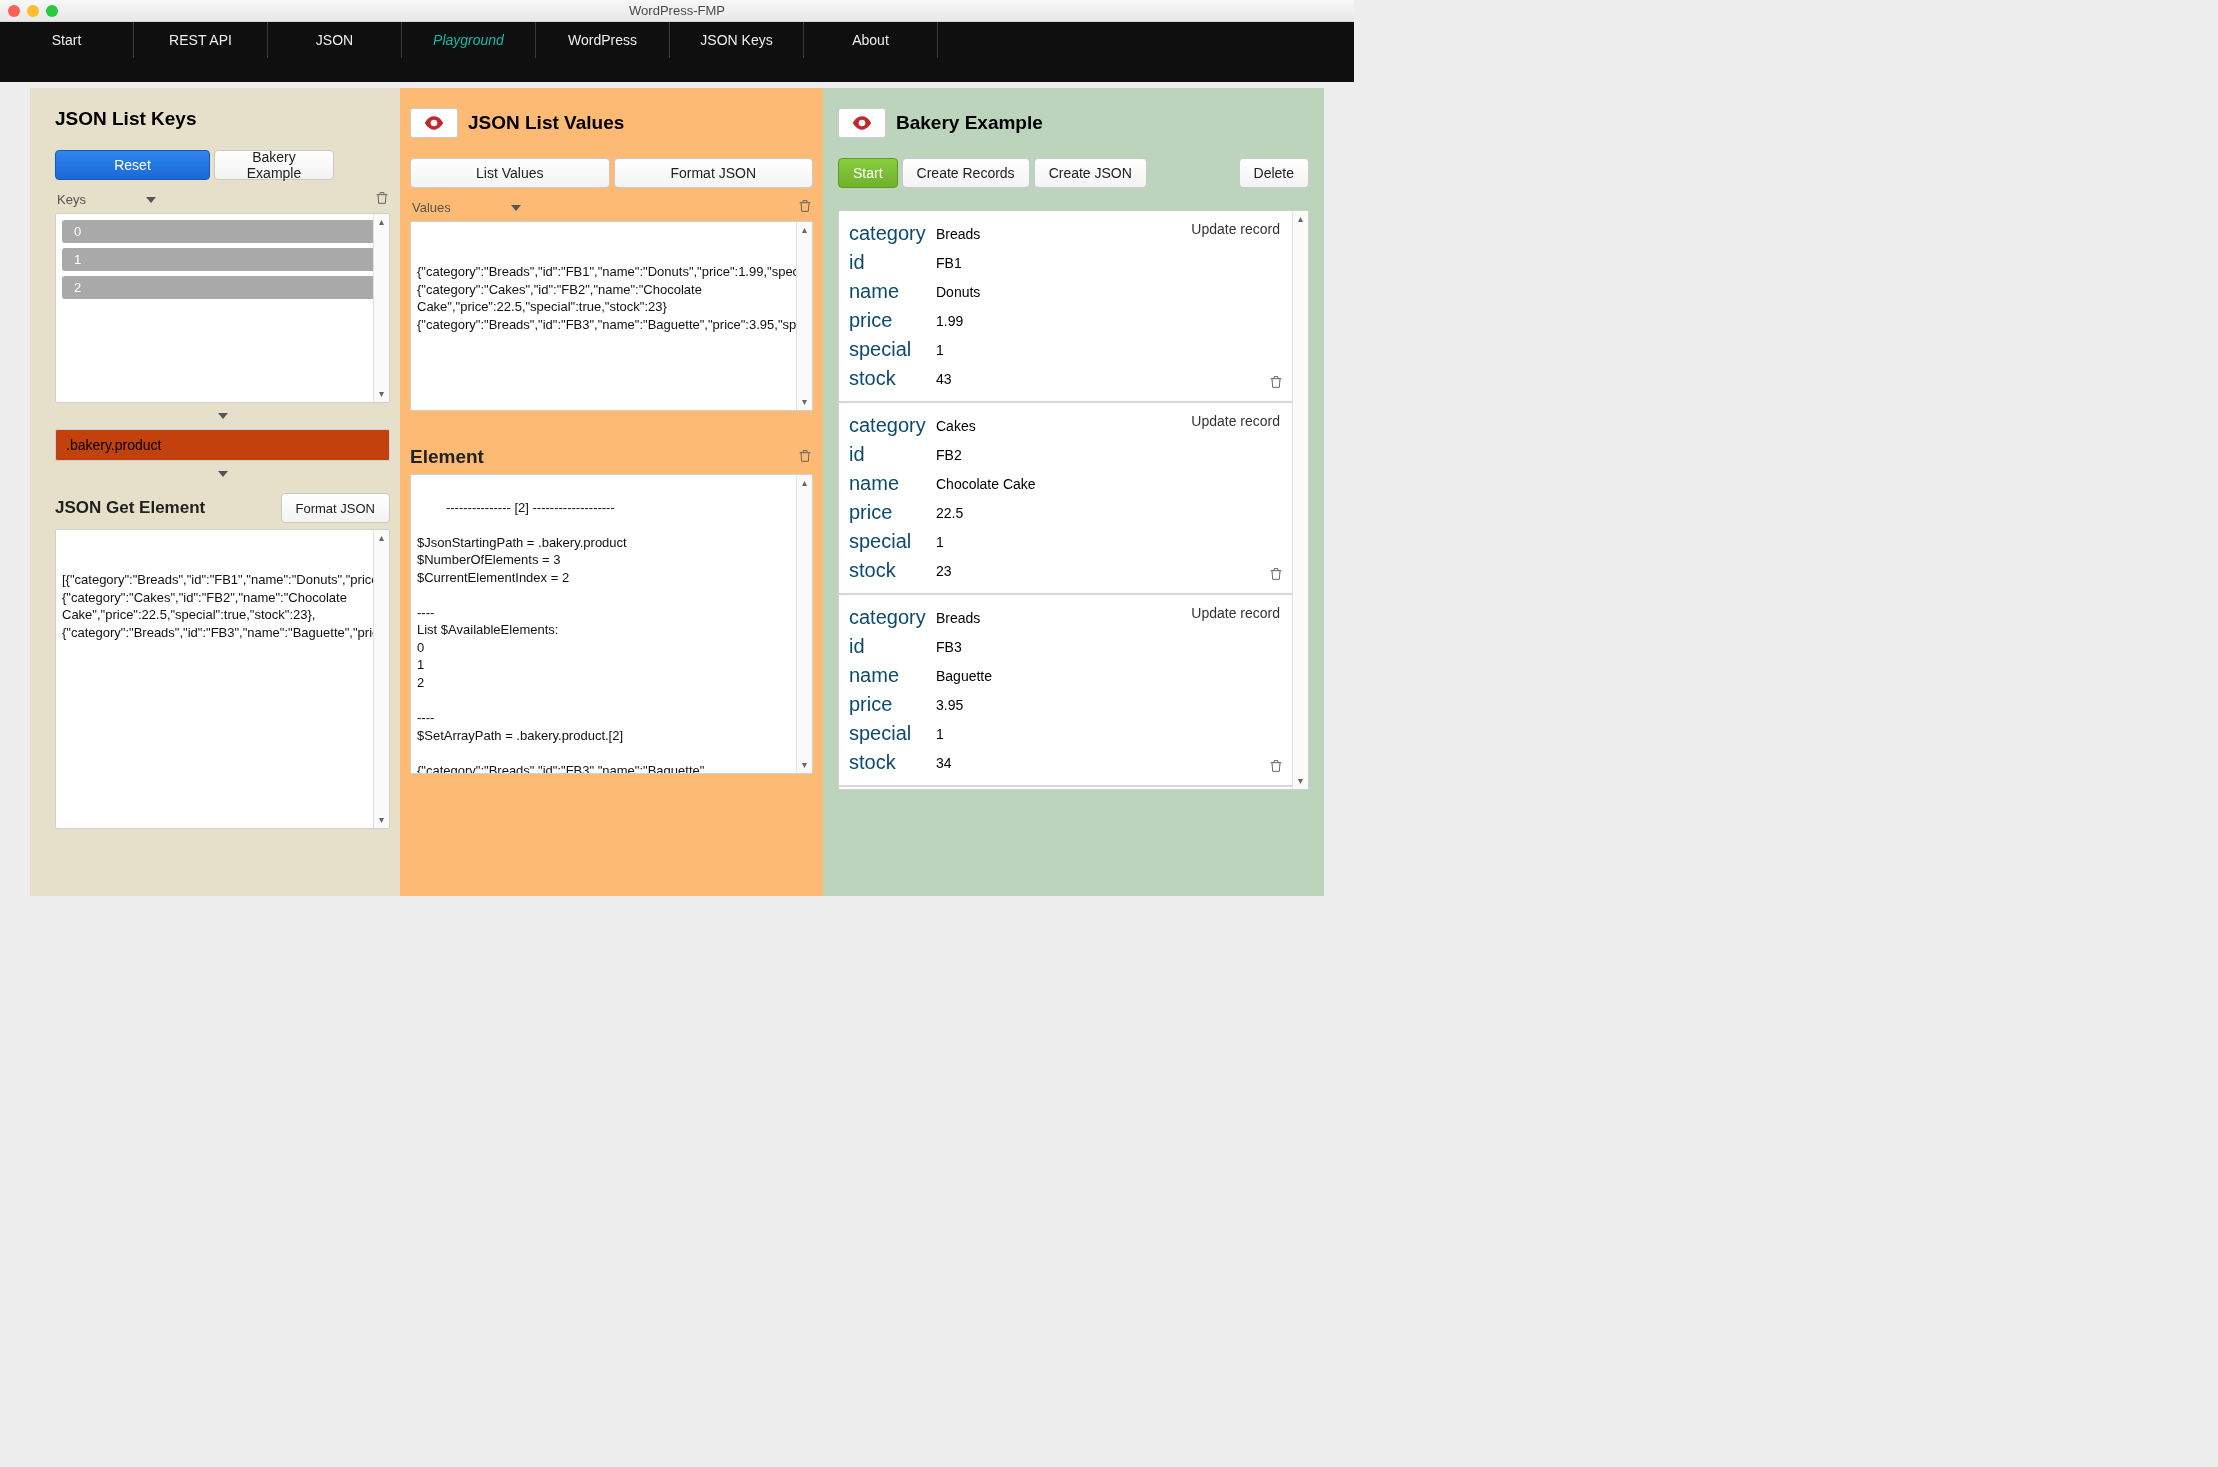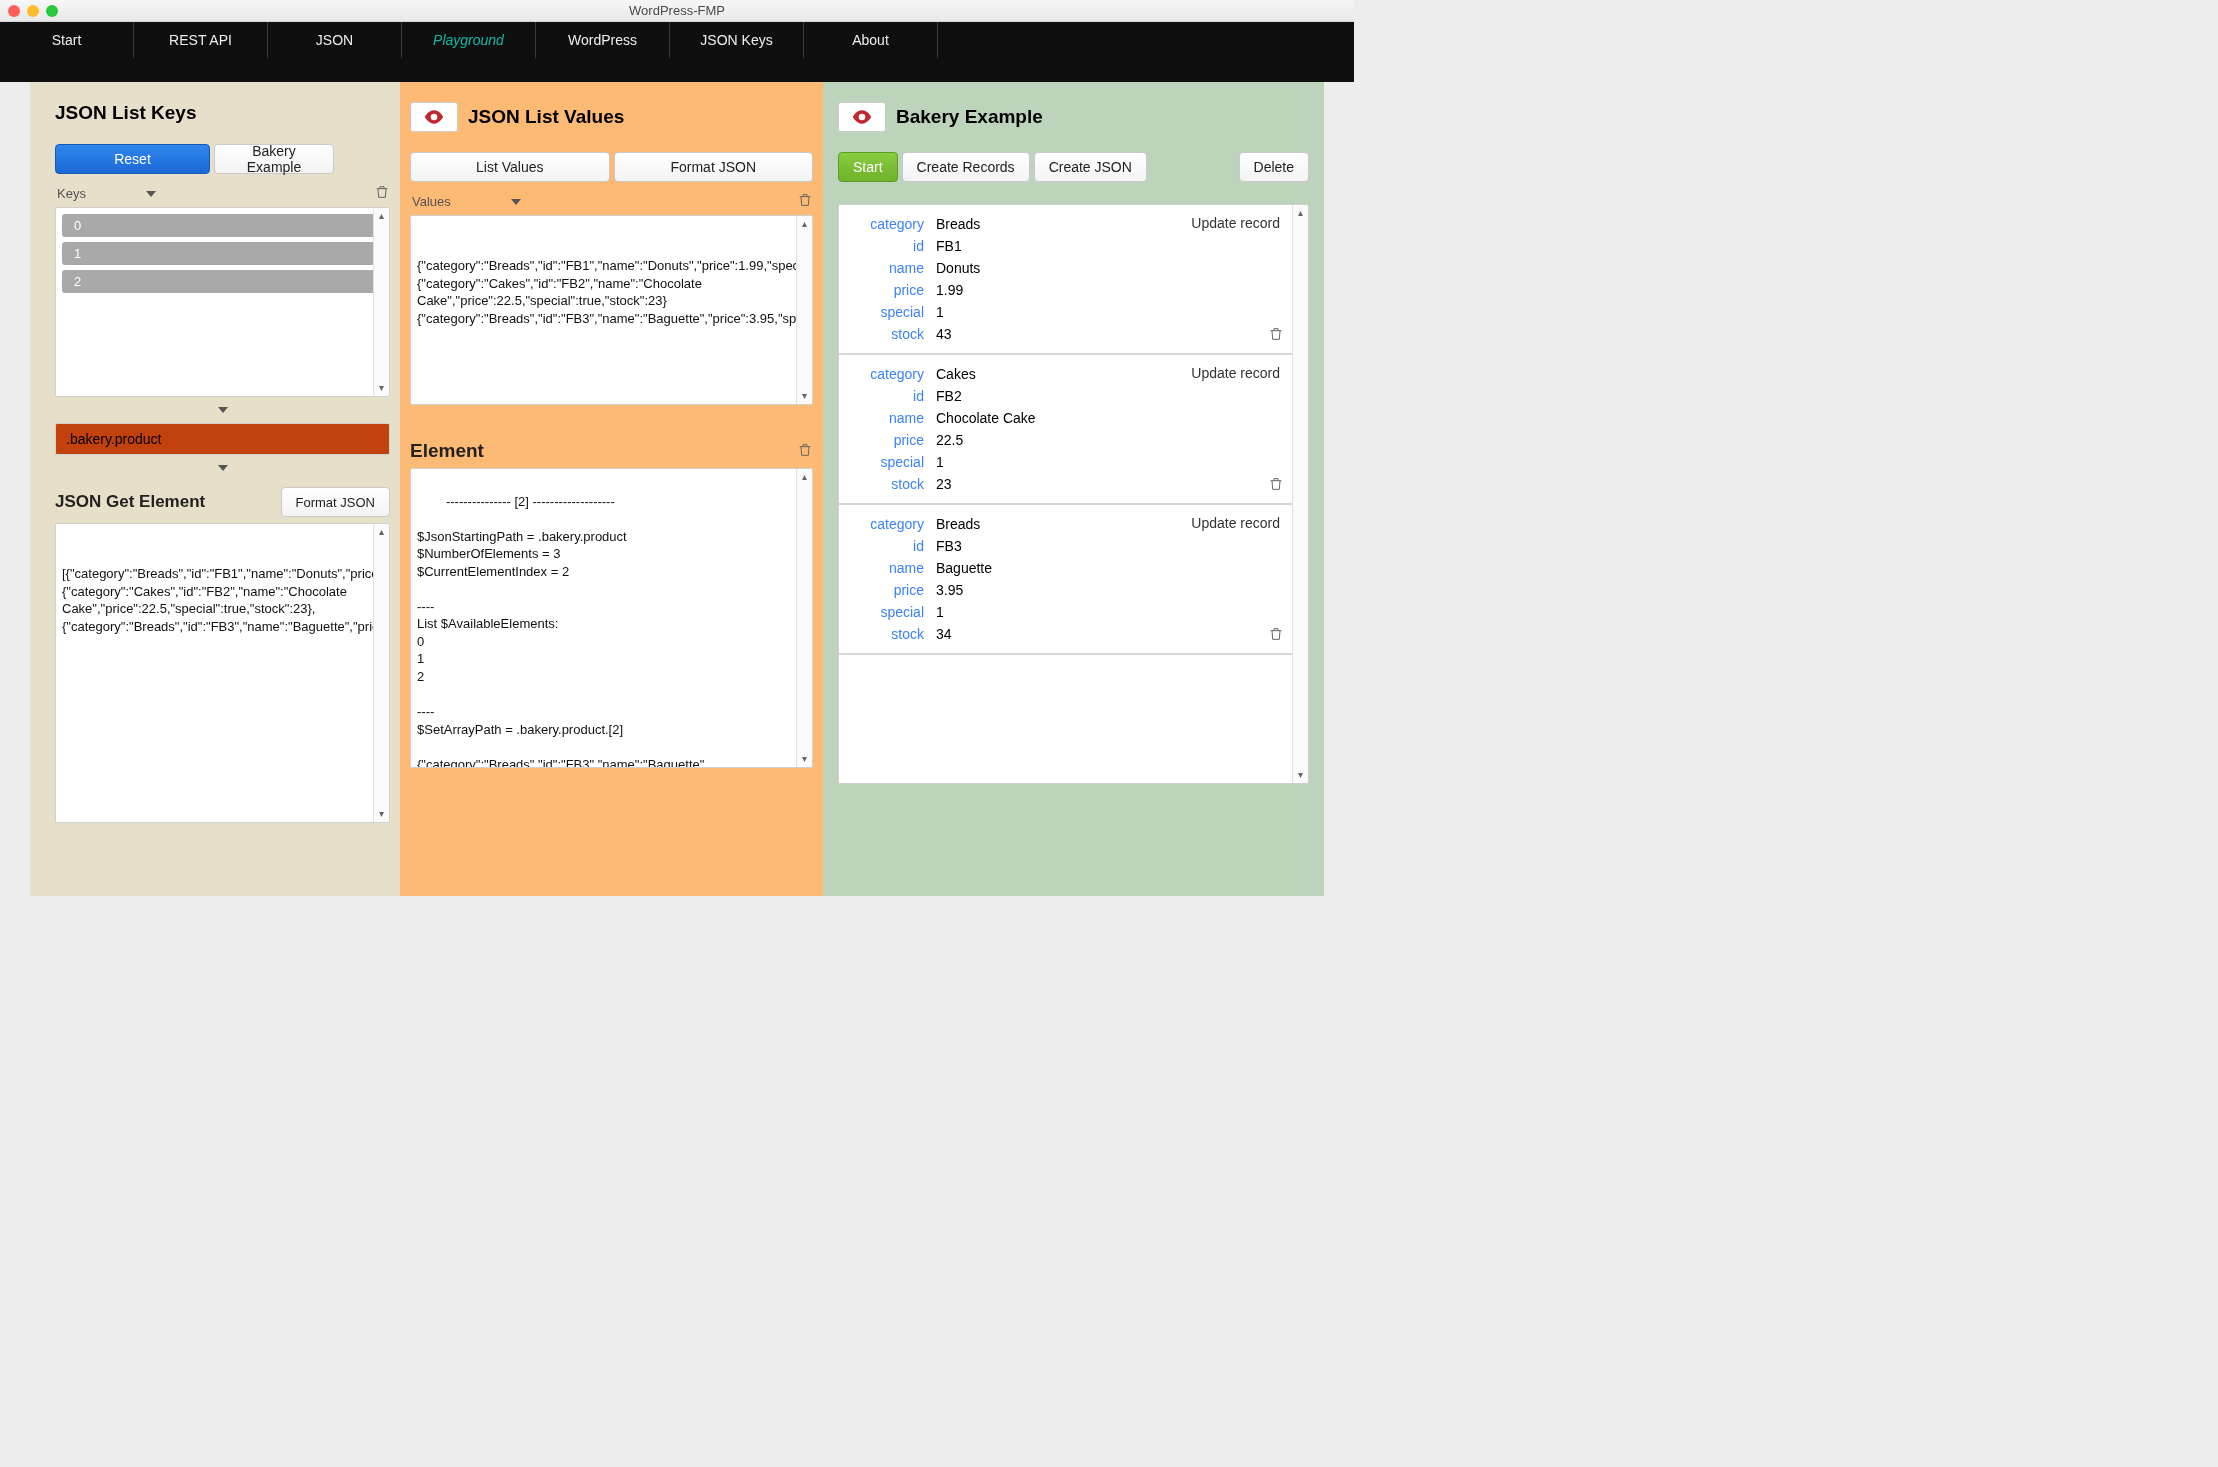--- a/index.html
+++ b/index.html
@@ -45,21 +45,21 @@
     justify-content: center;
     padding-top: 10px;
     border-right: 1px solid #3a3a3a;
     height: 36px;
     cursor: pointer;
   }
   .topnav .tab.active { color: #14b8a6; font-style: italic; }
 
   
   .cols { display: flex; height: calc(100% - 82px); padding: 0 30px 0 30px; gap: 0; }
-  .col { padding: 10px 0 0 0; }
+  .col { padding: 10px 0 0 0; margin-top: 6px; }
   .col1 { width: 370px; background: #e6dfc9; padding-left: 25px; padding-right: 10px; }
   .col2 { width: 423px; background: #fdba74; padding-left: 10px; padding-right: 10px; }
   .col3 { flex: 1; background: #bdd4bc; padding-left: 15px; padding-right: 15px; }
 
   .heading-row { display: flex; align-items: center; gap: 10px; margin: 10px 0 20px 0; }
   h2 { font-size: 19px; font-weight: 700; color: #000; }
   .eye-badge {
     width: 48px; height: 30px; background: #fff; border: 1px solid #ccc; border-radius: 3px;
     display: flex; align-items: center; justify-content: center;
   }
@@ -140,21 +140,21 @@
     height: 580px;
     position:relative;
     overflow:hidden;
   }
   .record {
     border-bottom:2px solid #d7d7d7;
     padding:8px 28px 8px 10px;
     position:relative;
   }
   .record .line { display:flex; align-items:center; padding:3px 0; font-size:14px; }
-  .record .lbl { width:75px; text-align:right; margin-right:12px; color:#3b82f6; font-size:14px;}
+  .record .lbl { width:75px; text-align:left; margin-right:12px; color:#0c4a6e; font-size:20px;}
   .record .val { color:#000; }
   .record .update { position:absolute; right:28px; top:10px; font-size:14px; color:#333; cursor:pointer;}
   .record .rec-trash { position:absolute; right:24px; bottom:8px; cursor:pointer;}
   .record .rec-trash svg {width:16px;height:16px;stroke:#666;fill:none;}
 
   .feedback-panel .trash-out { position:absolute; right:18px; top:0; }
 </style>
 </head>
 <body>
 

